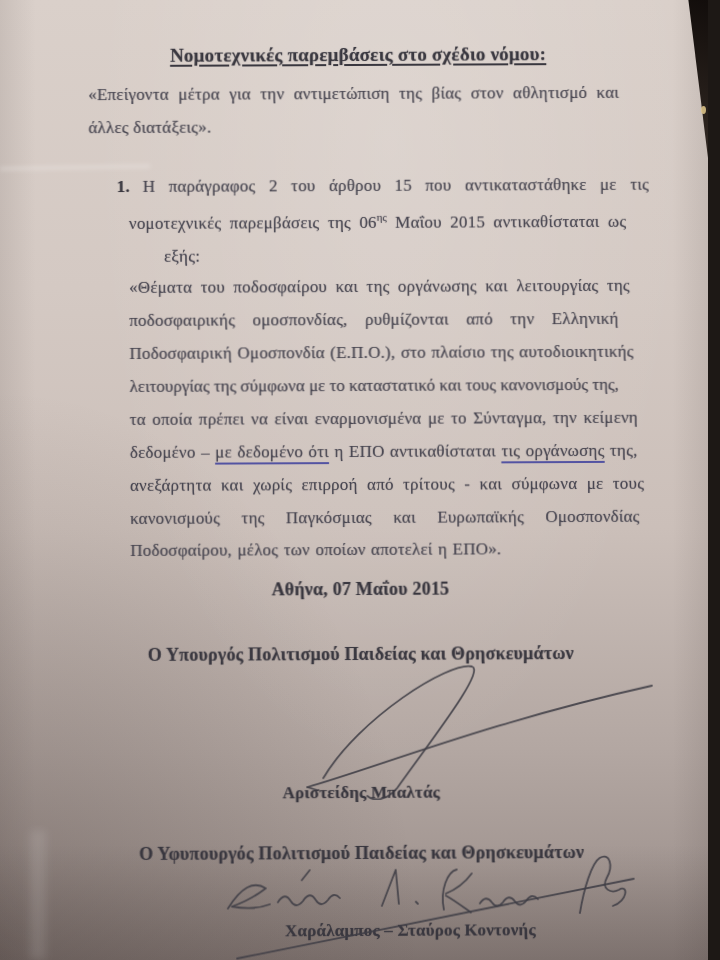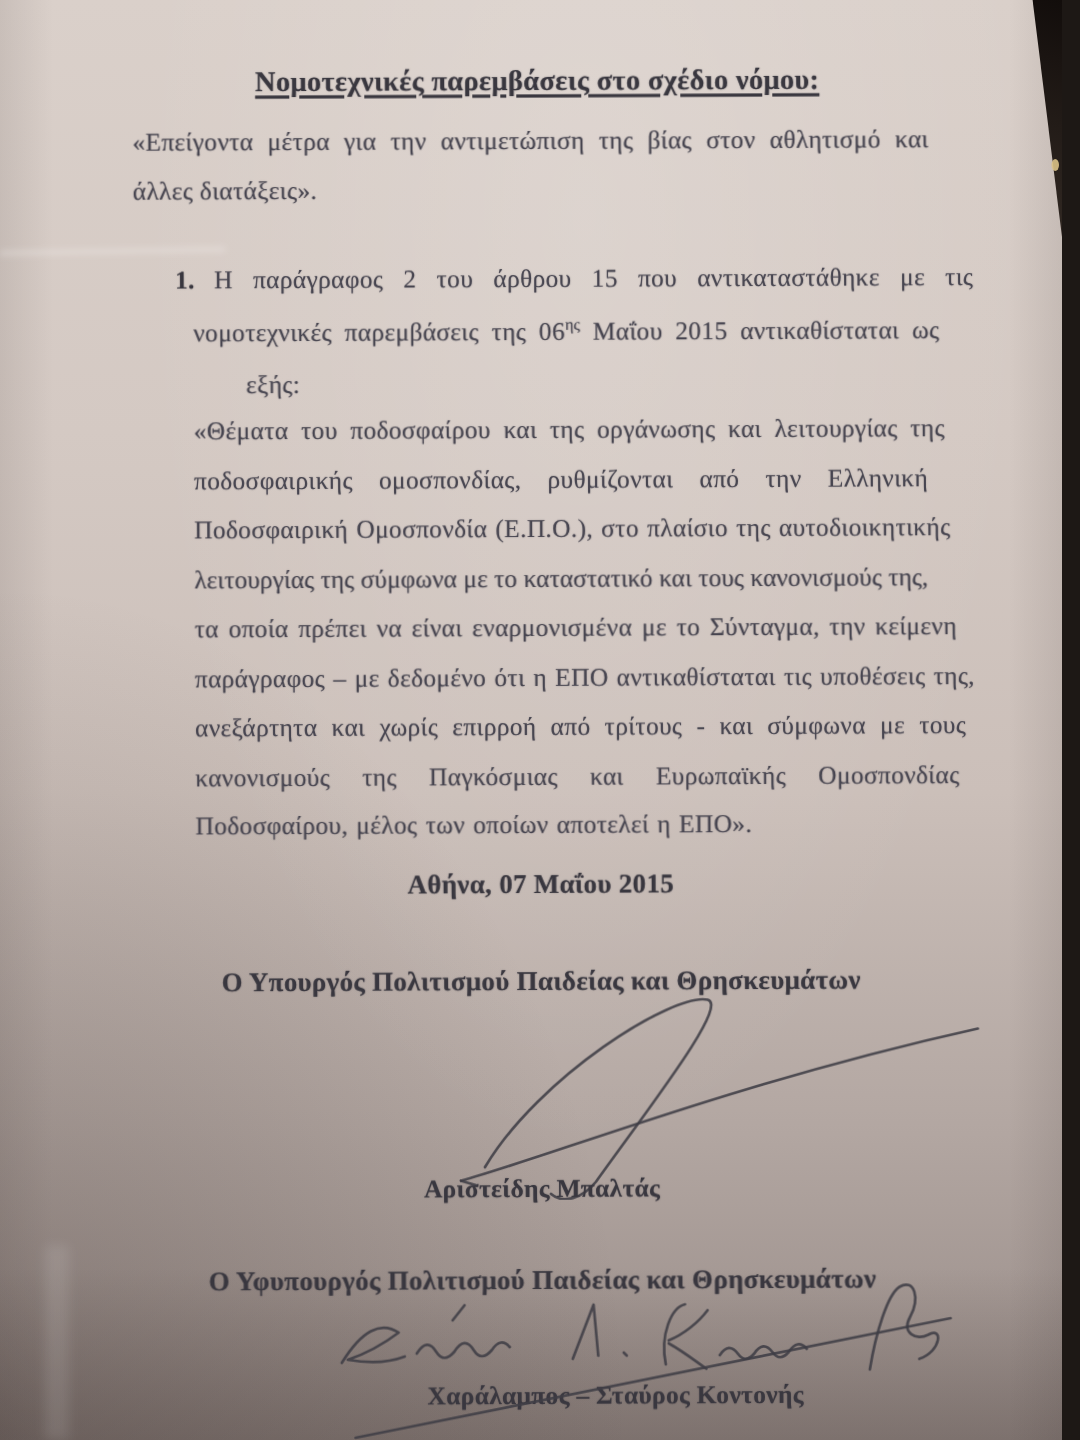--- a/index.html
+++ b/index.html
@@ -26,21 +26,21 @@
     background:rgba(255,255,255,0.10); filter:blur(4px); }
   .content { position:absolute; inset:0; transform:rotate(-0.25deg);
     filter:blur(0.25px);
     font-family:"Liberation Serif","DejaVu Serif",serif; }
   .line { position:absolute; font-size:17px; color:#474550; letter-spacing:0.2px;
     white-space:nowrap; text-shadow:0 0 1px rgba(70,68,78,0.45); }
   .bold { font-weight:bold; color:#39373f; text-shadow:0 0 1px rgba(57,55,63,0.5); }
   .center { left:0; width:720px; text-align:center; }
   .title { font-size:19px; text-decoration:underline; text-decoration-thickness:1.5px; text-underline-offset:3px; }
   .sup { font-size:11px; vertical-align:super; letter-spacing:0; }
-  .pen-u { text-decoration-color:#5353a2;
+  .pen-u { text-decoration:underline; text-decoration-color:#5353a2;
     text-decoration-thickness:2px; text-underline-offset:5px; }
   .sig { position:absolute; pointer-events:none; }
   .sig path { fill:none; stroke:#3f3e45; stroke-width:1.8; stroke-linecap:round; stroke-linejoin:round; opacity:.88; }
 </style>
 </head>
 <body>
 
 <div class="photo">
   <div class="dark-corner"></div>
   <div class="speck"></div>
@@ -57,21 +57,21 @@
     <div class="line bold" style="left:118px; top:176px;">1.</div>
     <div class="line" style="left:144px; top:176px; word-spacing:9px;">Η παράγραφος 2 του άρθρου 15 που αντικαταστάθηκε με τις</div>
     <div class="line" style="left:130px; top:211px; word-spacing:4px;"><span>νομοτεχνικές παρεμβάσεις της 06</span><span class="sup">ης</span><span> Μαΐου 2015 αντικαθίσταται ως</span></div>
     <div class="line" style="left:138px; top:246px;margin-left:27px;">εξής:</div>
 
     <div class="line" style="left:130px; top:277px; word-spacing:4px;">«Θέματα του ποδοσφαίρου και της οργάνωσης και λειτουργίας της</div>
     <div class="line" style="left:130px; top:310px; word-spacing:13px;">ποδοσφαιρικής ομοσπονδίας, ρυθμίζονται από την Ελληνική</div>
     <div class="line" style="left:130px; top:343px; word-spacing:1px;">Ποδοσφαιρική Ομοσπονδία (Ε.Π.Ο.), στο πλαίσιο της αυτοδιοικητικής</div>
     <div class="line" style="left:130px; top:376px; letter-spacing:0;">λειτουργίας της σύμφωνα με το καταστατικό και τους κανονισμούς της,</div>
     <div class="line" style="left:130px; top:409px; word-spacing:2px;">τα οποία πρέπει να είναι εναρμονισμένα με το Σύνταγμα, την κείμενη</div>
-    <div class="line" style="left:130px; top:442px; word-spacing:1px;"><span>παράγραφος – </span><span class="pen-u">με δεδομένο ότι</span><span> η ΕΠΟ αντικαθίσταται </span><span class="pen-u">τις υποθέσεις</span><span> της,</span></div>
+    <div class="line" style="left:130px; top:442px; word-spacing:1px;"><span>δεδομένο – </span><span class="pen-u">με δεδομένο ότι</span><span> η ΕΠΟ αντικαθίσταται </span><span class="pen-u">τις οργάνωσης</span><span> της,</span></div>
     <div class="line" style="left:130px; top:475px; word-spacing:5px;">ανεξάρτητα και χωρίς επιρροή από τρίτους - και σύμφωνα με τους</div>
     <div class="line" style="left:130px; top:508px; word-spacing:17px;">κανονισμούς της Παγκόσμιας και Ευρωπαϊκής Ομοσπονδίας</div>
     <div class="line" style="left:130px; top:540px; word-spacing:1px;">Ποδοσφαίρου, μέλος των οποίων αποτελεί η ΕΠΟ».</div>
 
     <div class="line bold center" style="top:579px; font-size:18px;">Αθήνα, 07 Μαΐου 2015</div>
 
     <div class="line bold center" style="top:644px; font-size:18px;">Ο Υπουργός Πολιτισμού Παιδείας και Θρησκευμάτων</div>
 
     <svg class="sig" style="left:300px; top:660px;" width="360" height="140" viewBox="0 0 360 140">
       <path d="M 22 118 C 58 58 148 2 171 7 C 185 11 132 78 96 128 C 87 139 74 143 66 136"></path>

